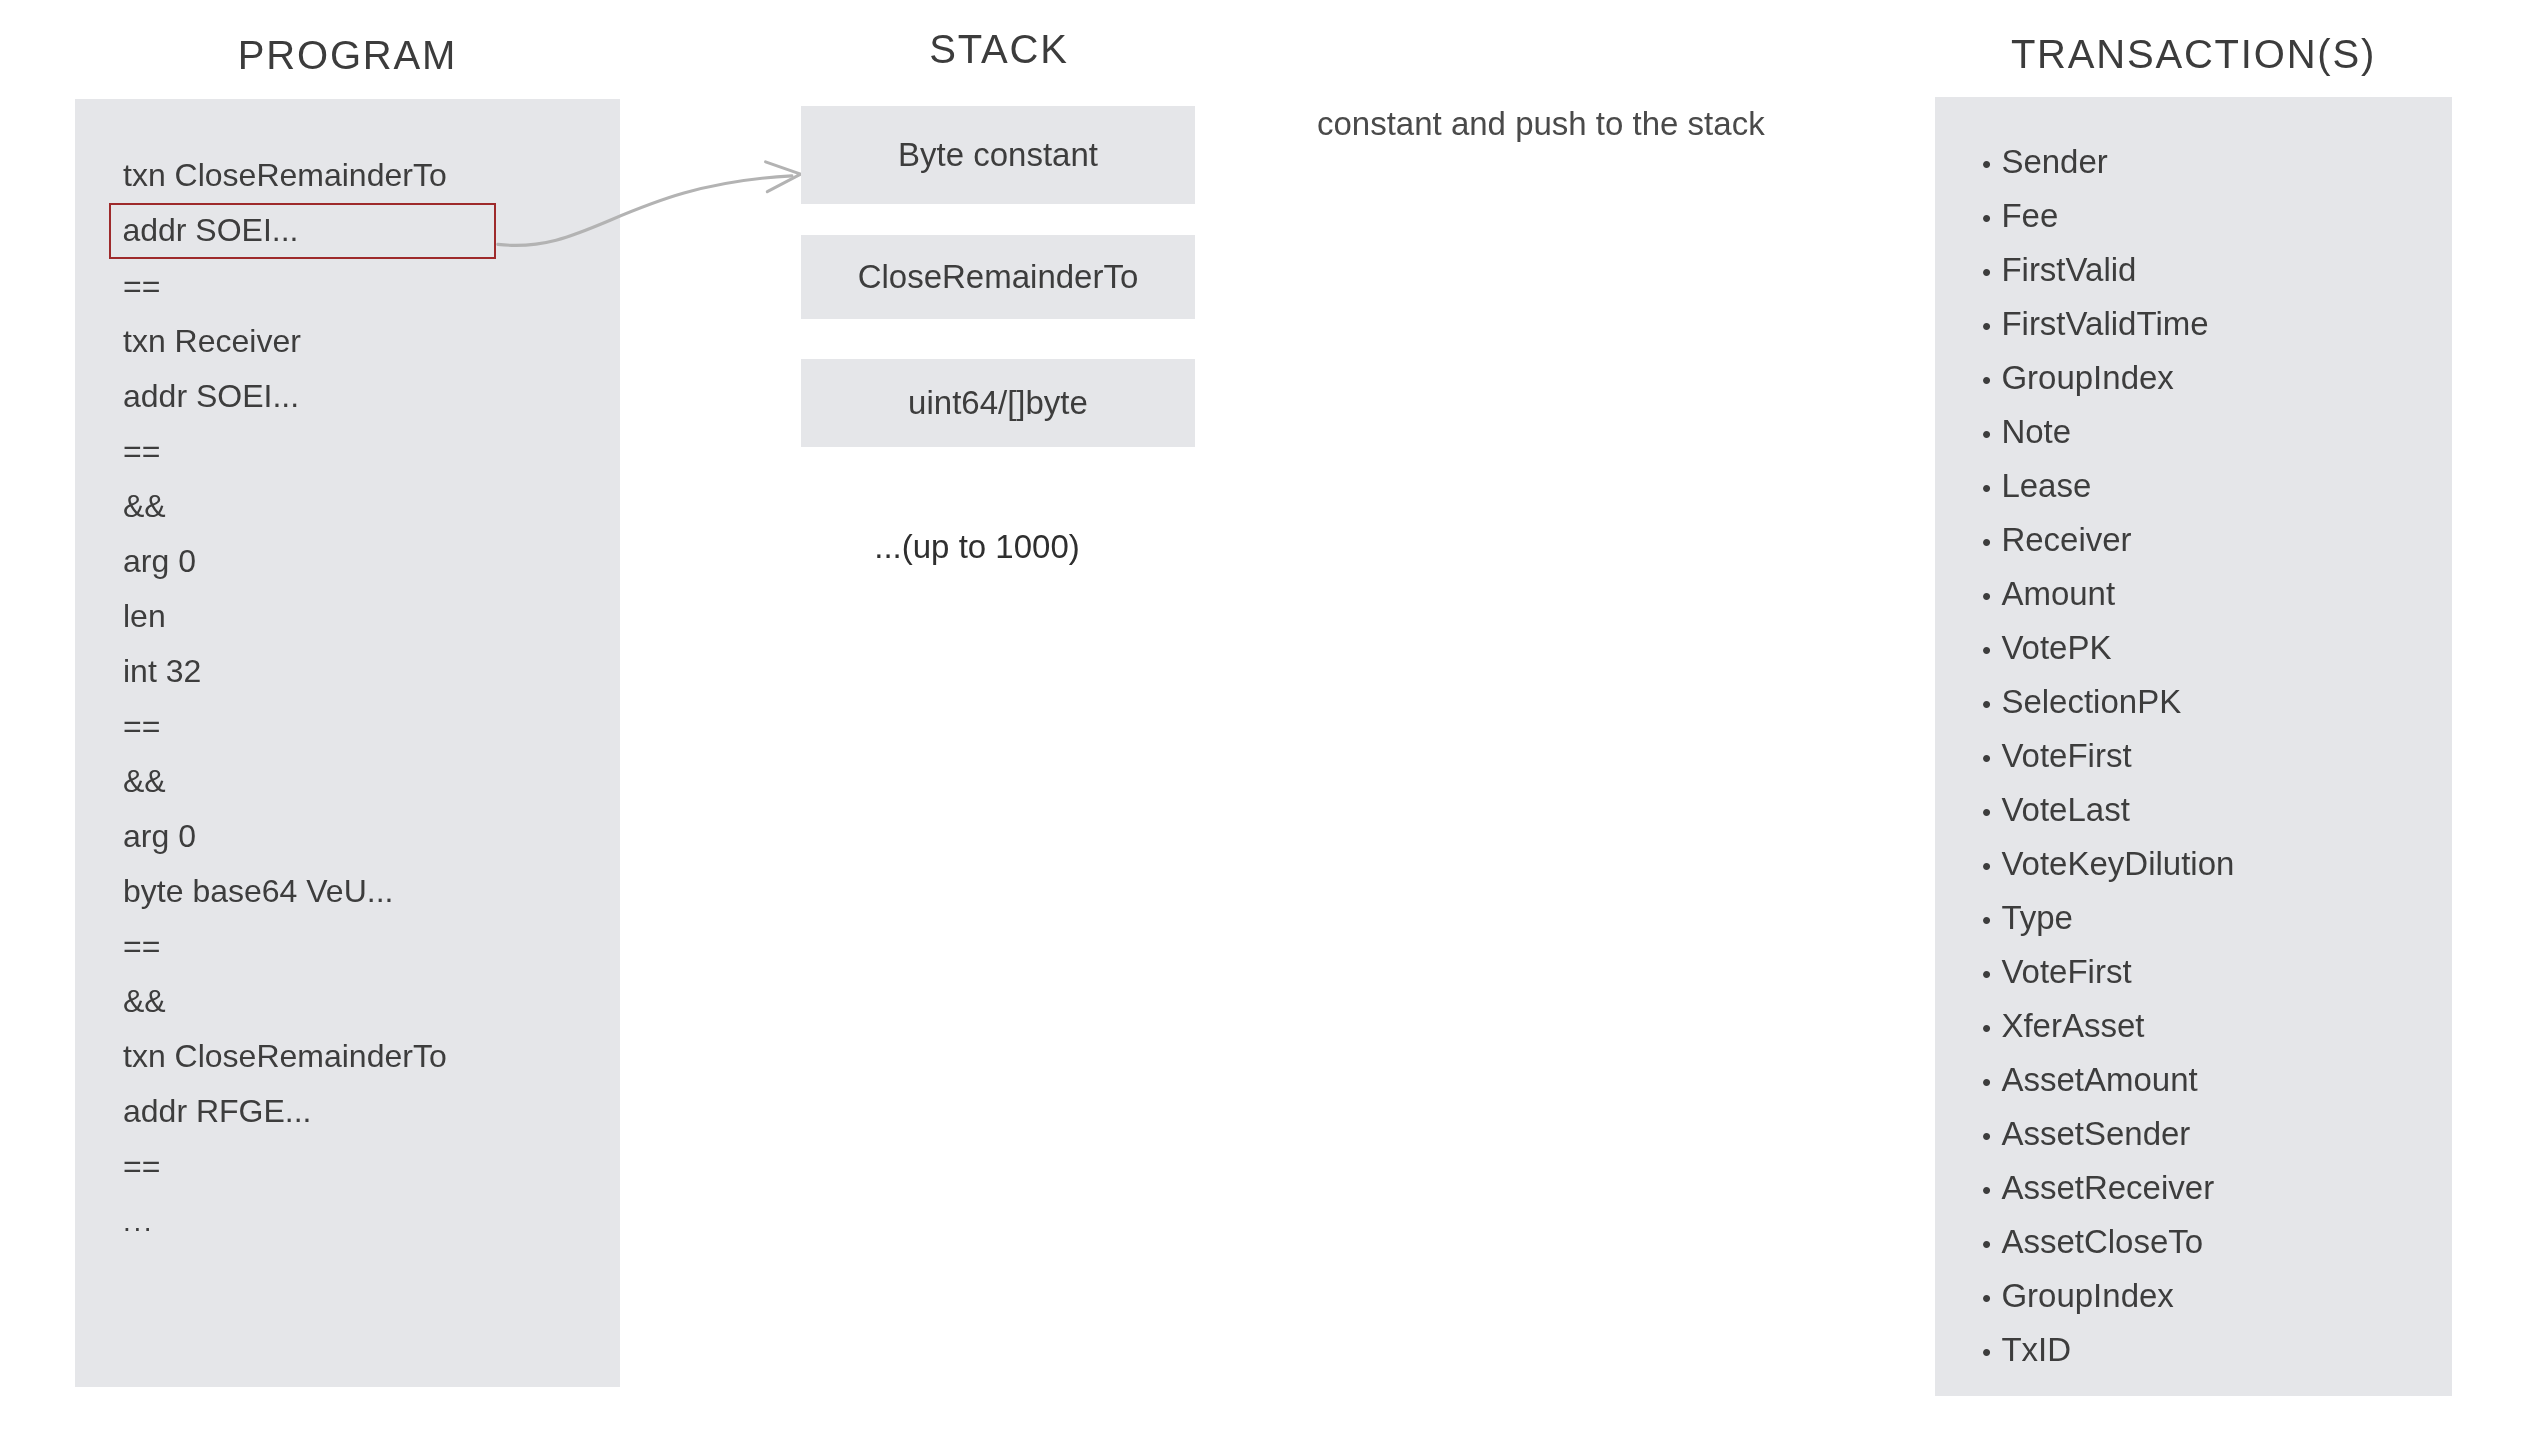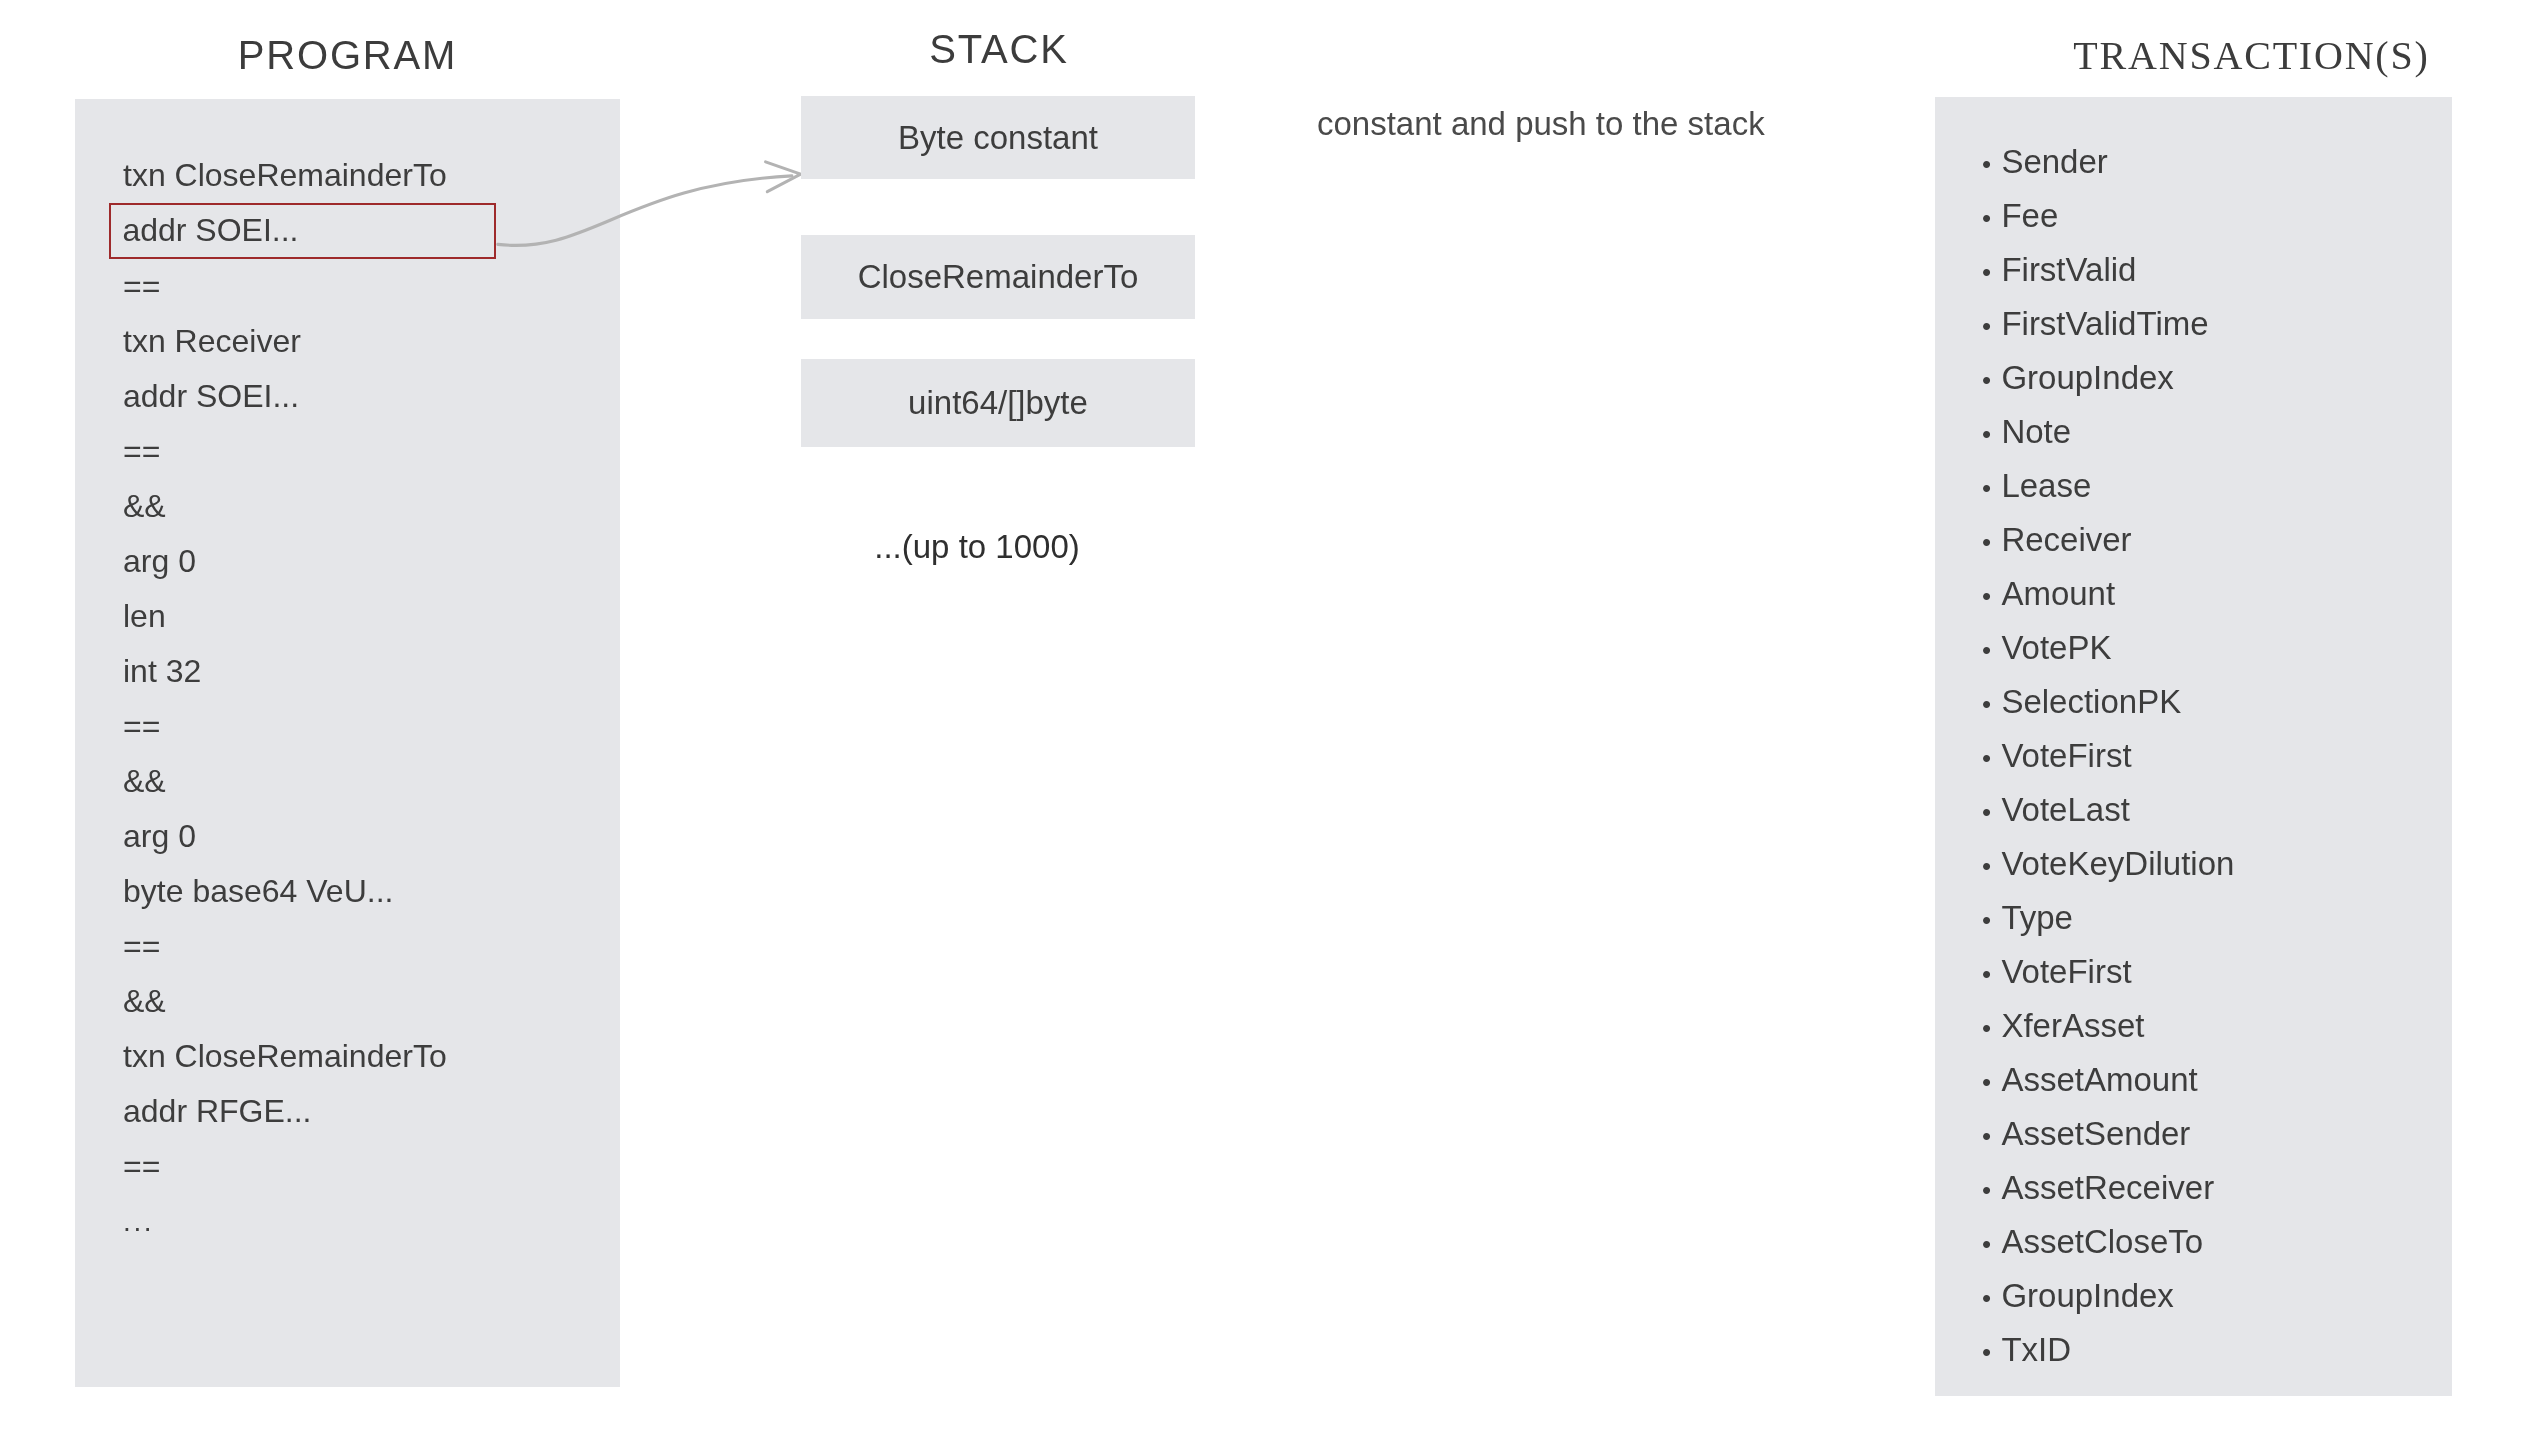--- a/index.html
+++ b/index.html
@@ -21,21 +21,21 @@
     position: absolute;
     font-size: 40px;
     letter-spacing: 1.8px;
     color: #3c3c3c;
     font-weight: 400;
     text-align: center;
     white-space: nowrap;
   }
   #heading-program { left: 75px;  top: 33px;  width: 545px; }
   #heading-stack   { left: 801px; top: 27px;  width: 396px; }
-  #heading-txns    { left: 1993px;top: 32px;  width: 517px; font-family: Liberation Serif, serif; }
+  #heading-txns    { left: 1935px;top: 32px;  width: 517px; }
 
   
   .panel {
     position: absolute;
     background: #e5e6e9;
   }
   #program-panel {
     left: 75px;  top: 99px;
     width: 545px; height: 1288px;
   }
@@ -79,21 +79,21 @@
     left: 801px;
     width: 394px;
     background: #e5e6e9;
     display: flex;
     align-items: center;
     justify-content: center;
     font-size: 33px;
     color: #3d3d3d;
     white-space: nowrap;
   }
-  #stack-box-0 { top: 96px; height: 83px; }
+  #stack-box-0 { top: 106px; height: 98px; }
   #stack-box-1 { top: 235px; height: 84px;  }
   #stack-box-2 { top: 359px; height: 88px; }
 
   #stack-more {
     position: absolute;
     left: 801px;
     top: 500px;
     width: 352px;
     text-align: center;
     font-size: 33px;

